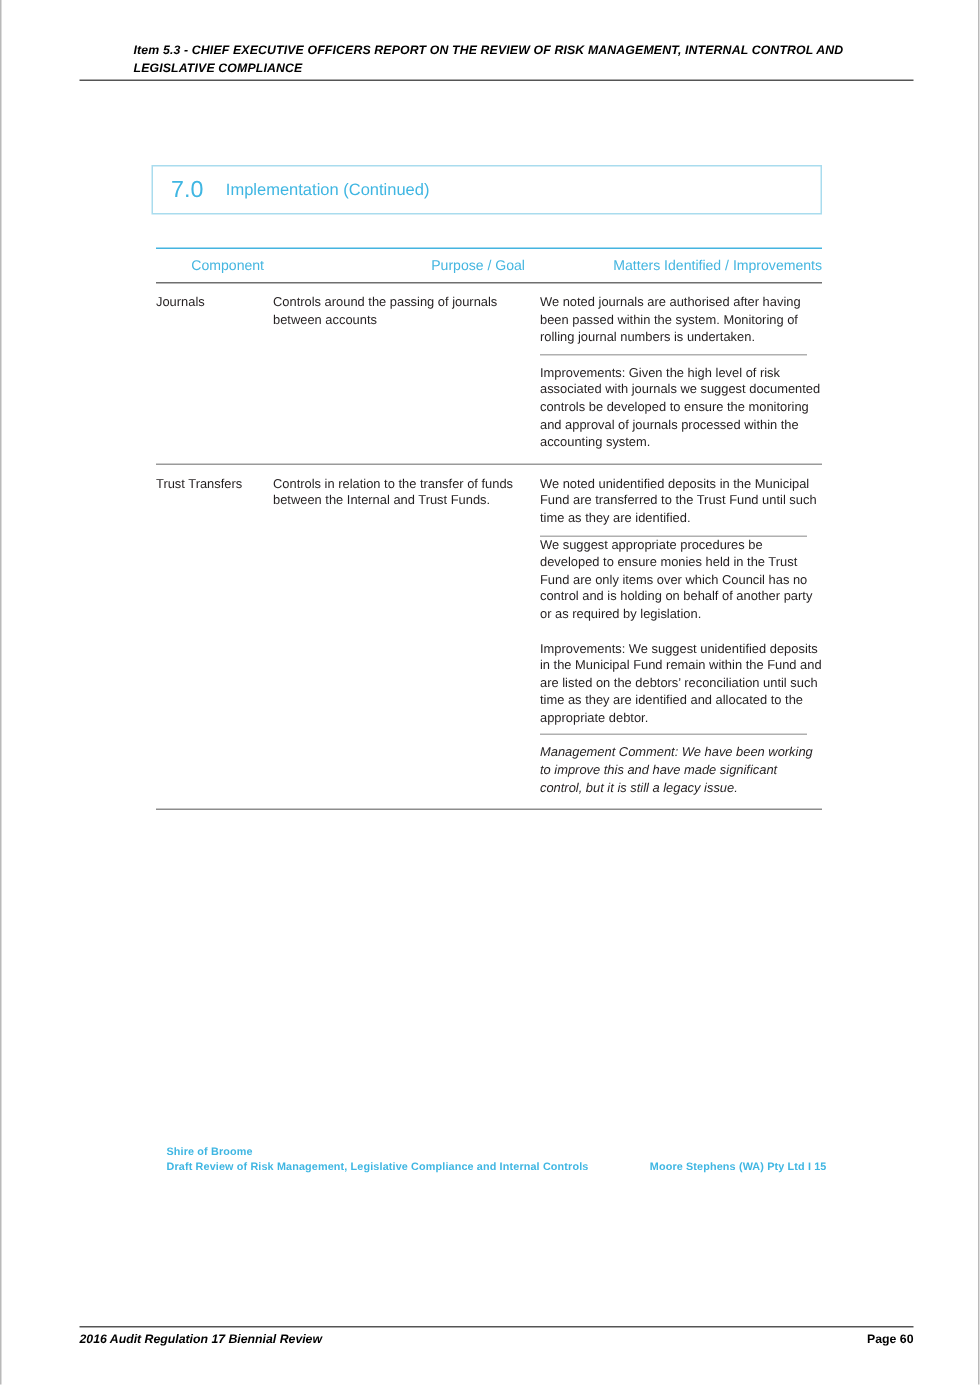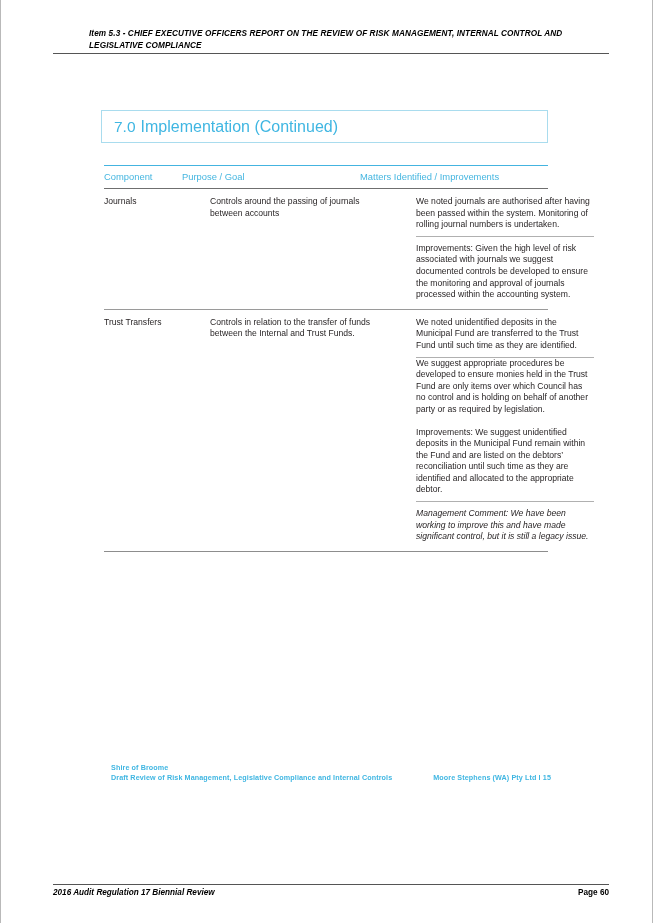--- a/index.html
+++ b/index.html
@@ -53,23 +53,23 @@
     display: flex;
     align-items: center;
   }
   .title-num {
     font-size: 15.5px;
     color: #3fb6e2;
     padding-left: 12px;
     white-space: nowrap;
   }
   .title-text {
-    font-size: 16px;
-    color: #3fb6e2;
-    padding-left: 5px;
+    font-size: 11px;
+    color: #3fb6e2;
+    padding-left: 15px;
     white-space: nowrap;
   }
 
   
   .tbl {
     position: absolute;
     left: 103px; top: 165px;
     width: 444px;
   }
   .rule-top {
@@ -94,23 +94,24 @@
     align-items: flex-start;
   }
   .col-component { width: 78px; flex: 0 0 78px; padding-right: 6px; }
   .col-purpose   { width: 178px; flex: 0 0 178px; padding-right: 10px; }
   .col-matters   { flex: 1 1 auto; }
 
   .head-row { padding: 5px 0 6px 0; }
   .head-cell {
     font-size: 9.4px;
     color: #45b6e0;
-  }
-
-  .body-row { padding-top: 7px; padding-bottom: 3px; gap: 28px; }
+    text-align: right;
+  }
+
+  .body-row { padding-top: 7px; padding-bottom: 3px; }
 
   .cell-text {
     font-size: 8.6px;
     line-height: 11.6px;
     color: #231f20;
   }
   .col-component .cell-text { padding-top: 0px; }
   .col-purpose .cell-text { padding-top: 0px; }
 
   .matters-block {

